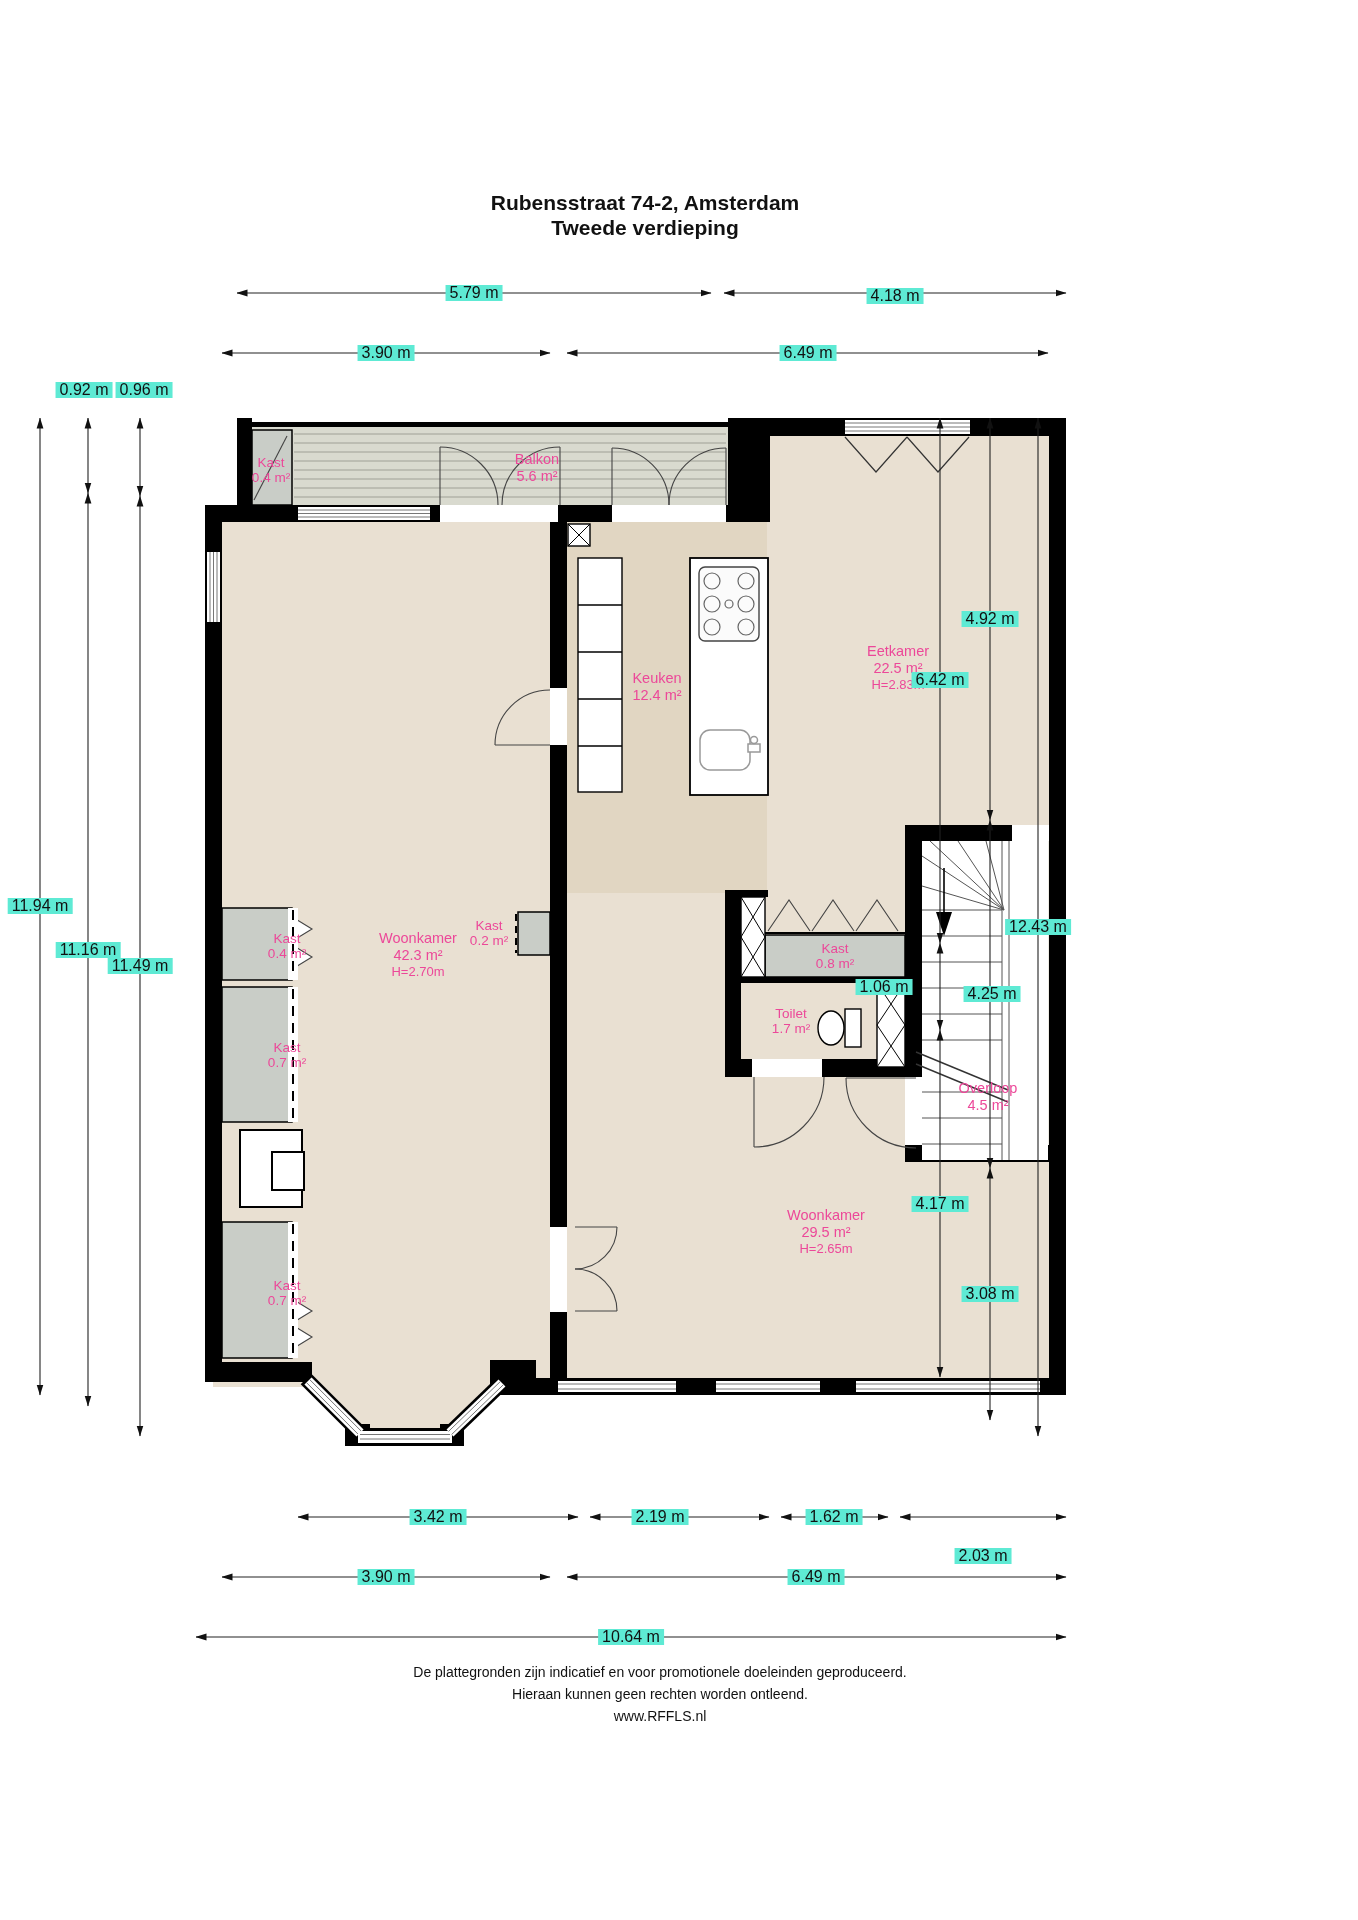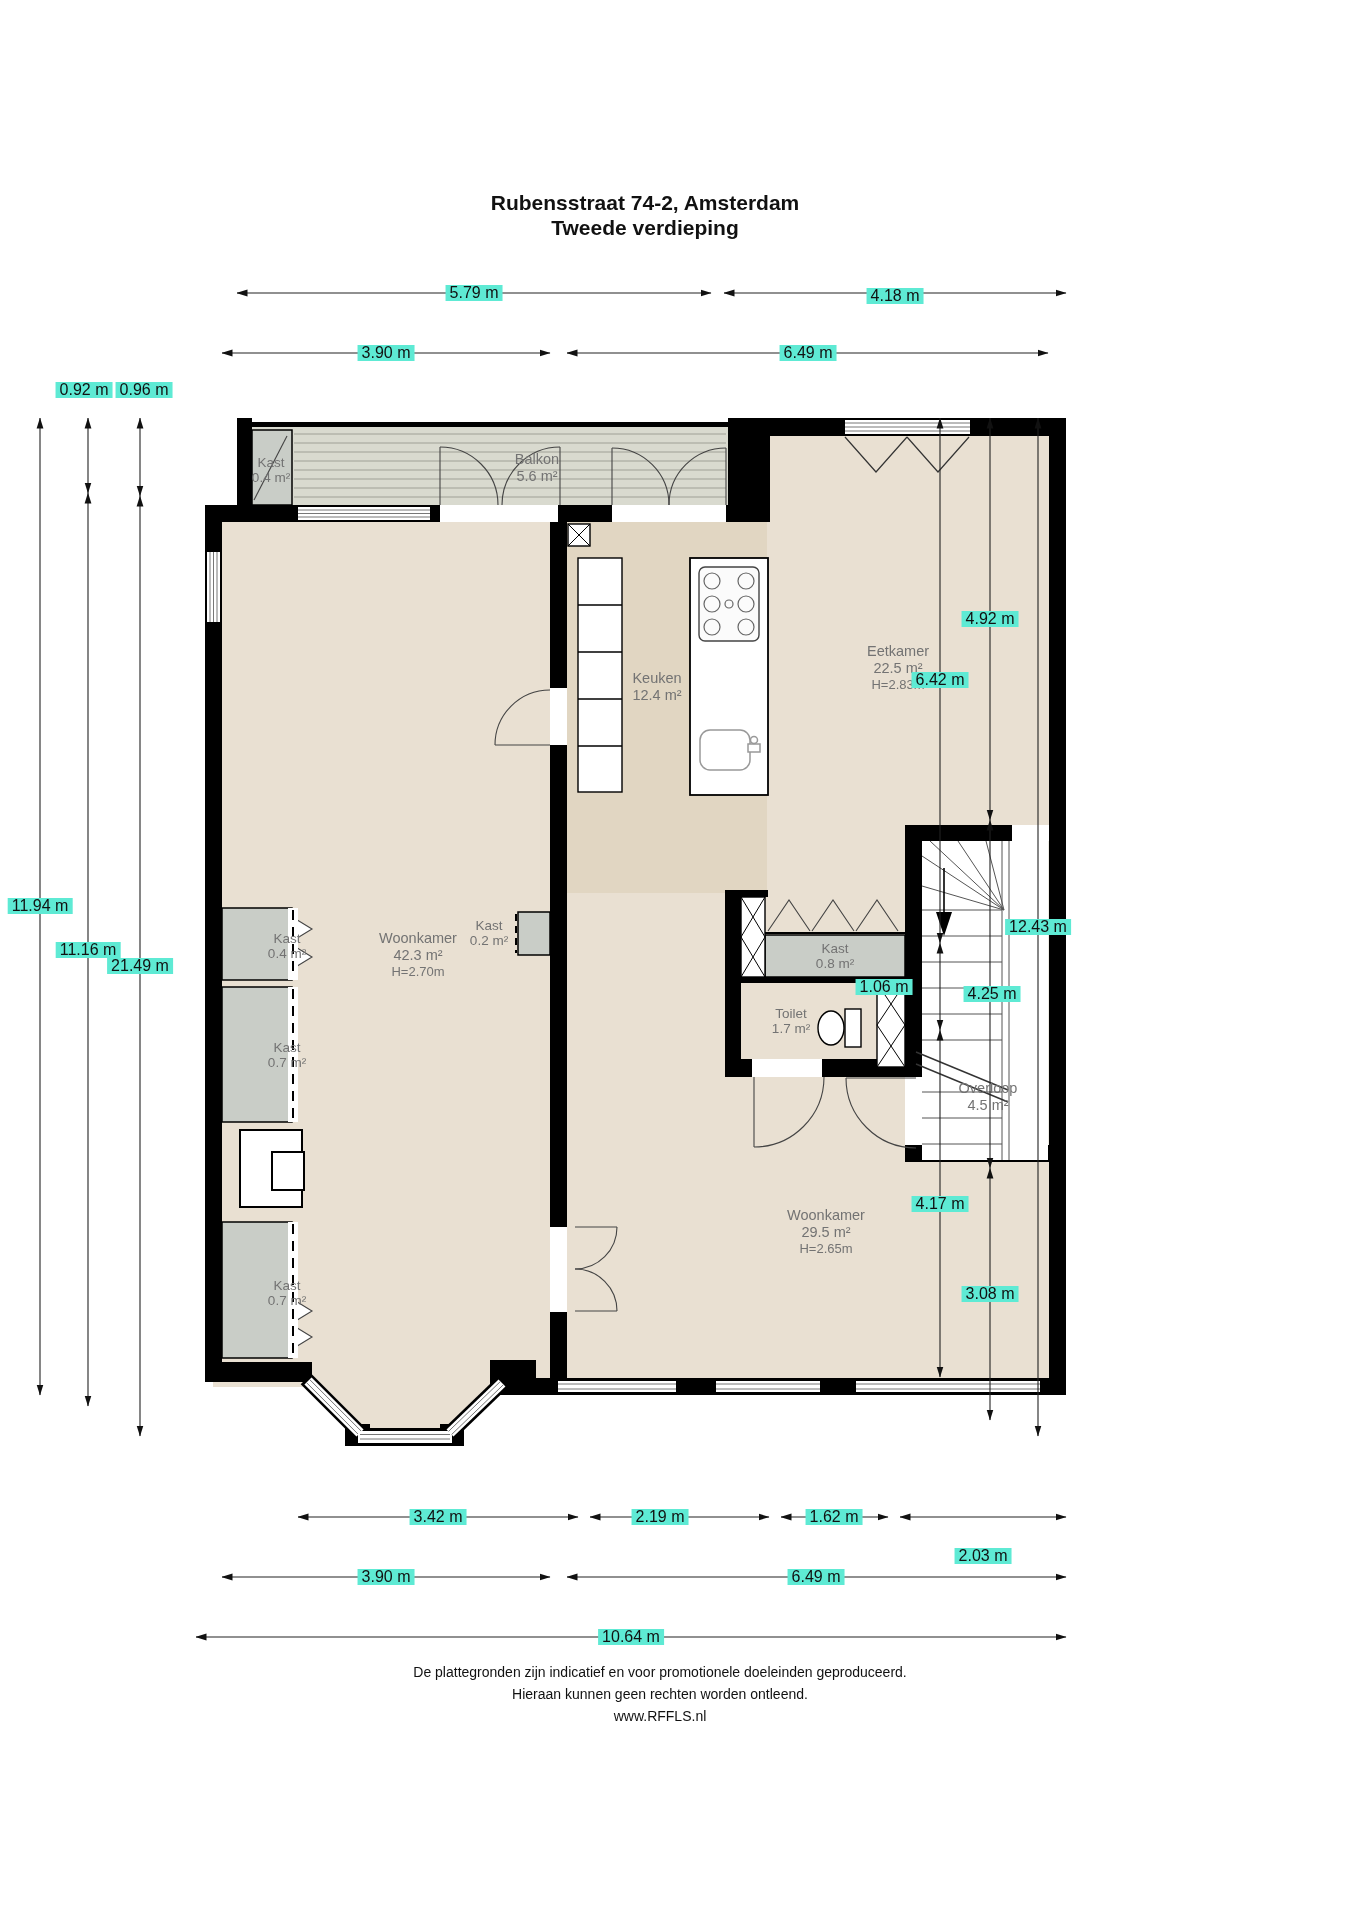--- a/index.html
+++ b/index.html
@@ -2,21 +2,21 @@
 <html><head>
 <meta charset="utf-8">
 <style>
   html,body{margin:0;padding:0;background:#fff;}
   #canvas{position:relative;width:1140px;height:1920px;background:#fff;overflow:hidden;
           font-family:"Liberation Sans", sans-serif;}
   #plan-svg{position:absolute;left:0;top:0;}
   .abs{position:absolute;transform:translate(-50%,-50%);white-space:nowrap;}
   .title-line{font-weight:bold;font-size:21px;color:#111;}
   .dim-label{font-size:16px;color:#111;background:#5eead4;padding:0 4px;line-height:16px;}
-  .room-label{text-align:center;color:#737373;}
+  .room-label{text-align:center;color:#ec4899;}
   .rl-name,.rl-area{font-size:14.5px;line-height:17px;}
   .rl-h{font-size:13px;line-height:16px;}
   .room-label.small .rl-name,.room-label.small .rl-area{font-size:13.5px;line-height:15px;}
   .footer-line{font-size:14px;color:#111;line-height:21px;}
   .compass-n{font-weight:bold;font-size:24px;color:#000;transform:translate(-50%,-50%) rotate(-12deg);}
 </style>
 </head>
 <body>
 
 <div id="canvas">
@@ -359,21 +359,21 @@
   </div>
 
   <div class="abs dim-label" style="left:474px;top:293px;">5.79 m</div>
   <div class="abs dim-label" style="left:895px;top:284px;margin-top:12px;">4.18 m</div>
   <div class="abs dim-label" style="left:386px;top:353px;">3.90 m</div>
   <div class="abs dim-label" style="left:808px;top:353px;">6.49 m</div>
 
   <div class="abs dim-label" style="left:84px;top:390px;">0.92 m</div>
   <div class="abs dim-label" style="left:144px;top:390px;">0.96 m</div>
   <div class="abs dim-label" style="left:88px;top:950px;">11.16 m</div>
-  <div class="abs dim-label" style="left:140px;top:966px;">21.49 m</div>
+  <div class="abs dim-label" style="left:140px;top:966px;">11.49 m</div>
   <div class="abs dim-label" style="left:40px;top:906px;">11.94 m</div>
 
   <div class="abs dim-label" style="left:990px;top:619px;">4.92 m</div>
   <div class="abs dim-label" style="left:940px;top:680px;">6.42 m</div>
   <div class="abs dim-label" style="left:1038px;top:927px;">12.43 m</div>
   <div class="abs dim-label" style="left:992px;top:994px;">4.25 m</div>
   <div class="abs dim-label" style="left:884px;top:987px;">1.06 m</div>
   <div class="abs dim-label" style="left:940px;top:1204px;">4.17 m</div>
   <div class="abs dim-label" style="left:990px;top:1294px;">3.08 m</div>
 

